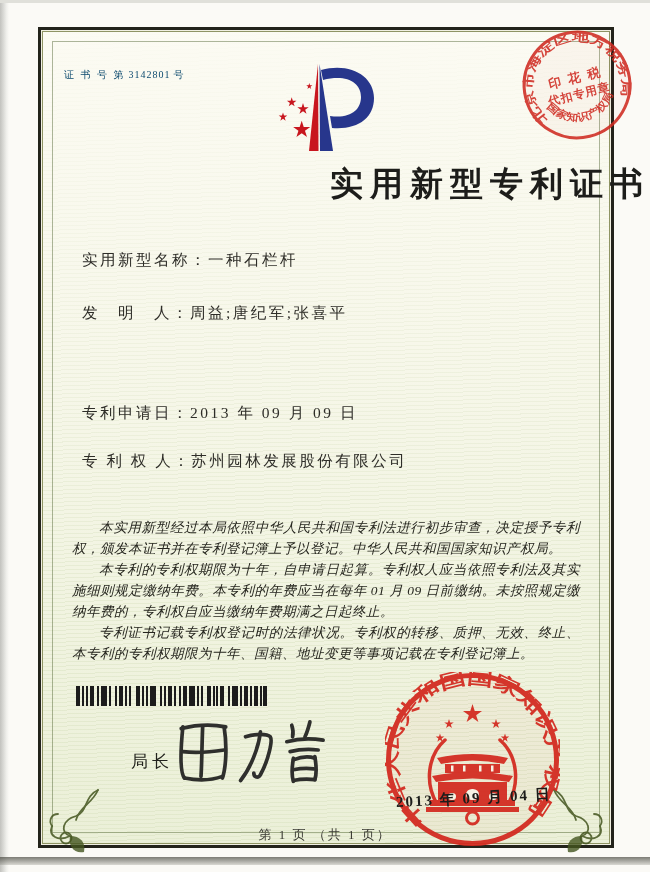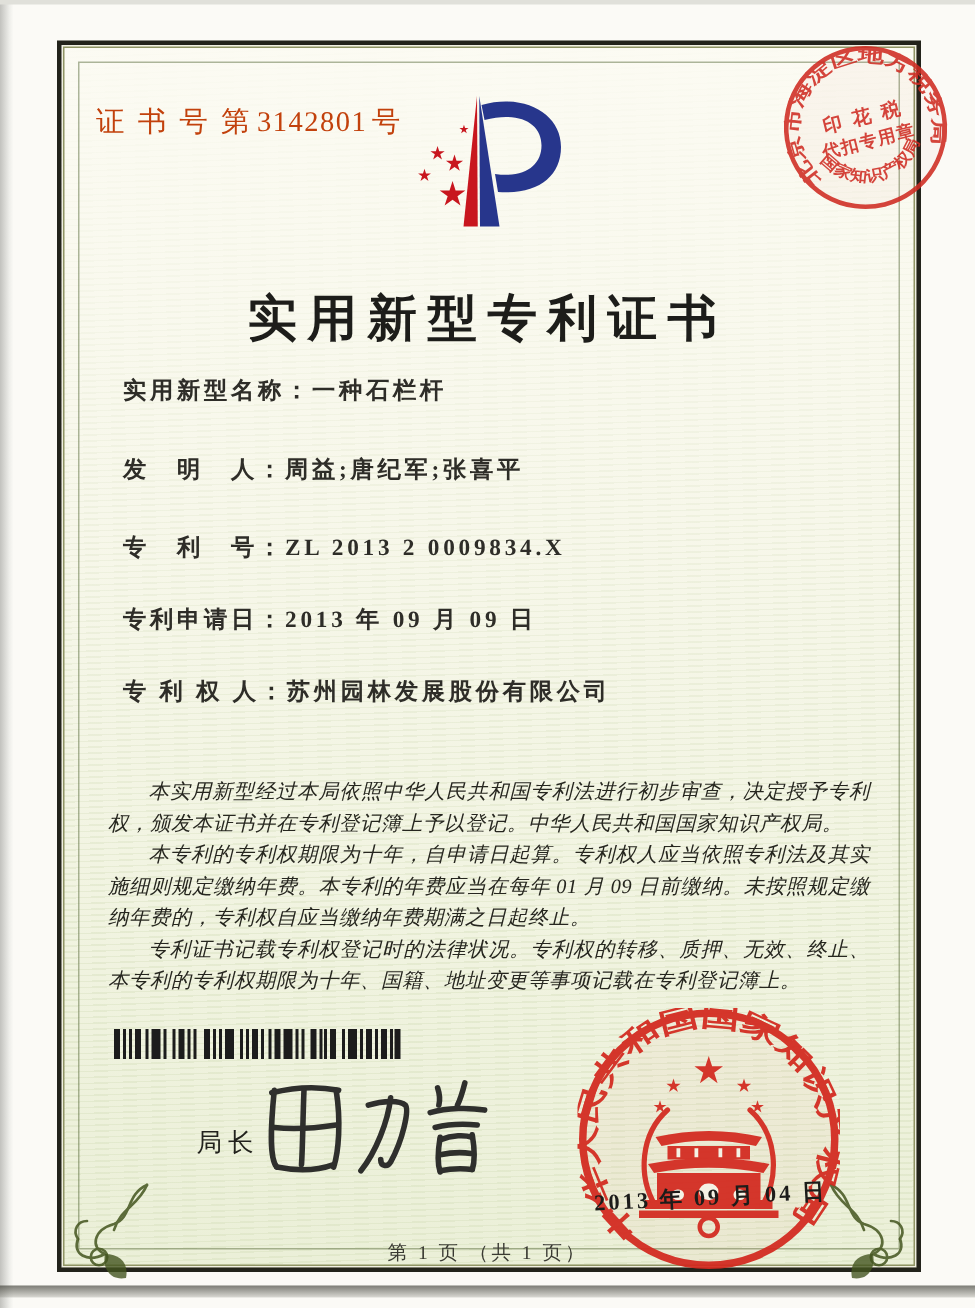--- a/index.html
+++ b/index.html
@@ -21,34 +21,34 @@
                        rgba(232,239,210,.45) 72%, rgba(224,233,199,.55) 100%),
        repeating-linear-gradient(178deg, rgba(142,168,96,.20) 0 1px, rgba(255,255,255,0) 1px 4px),
        #f8f7ec;}
   
   .innerline{position:absolute;left:52px;top:41px;width:546px;height:790px;
      border:1px solid rgba(75,95,45,.45);pointer-events:none;}
   .corner-ornament{position:absolute;z-index:3;}
   .corner-ornament.left{left:42px;top:786px;}
   .corner-ornament.right{left:548px;top:786px;transform:scaleX(-1);}
 
-  .cert-no{position:absolute;left:64px;top:68px;font-size:19px;color:#c2410c;
+  .cert-no{position:absolute;left:64px;top:68px;font-size:10px;color:#0c4a6e;
      font-weight:500;letter-spacing:2px;white-space:nowrap;z-index:2;}
   .cert-no .num{letter-spacing:1px;margin:0 3px;}
 
   .logo{position:absolute;left:254px;top:54px;z-index:2;}
 
   .tax-stamp{position:absolute;left:516px;top:24px;width:122px;height:122px;
      transform:rotate(-14deg);opacity:.88;z-index:8;}
 
-  .title{position:absolute;left:0;top:162px;width:100%;text-align:center;
-     font-size:33px;font-weight:bold;letter-spacing:7px;color:#1d1d1a;z-index:2;margin-top:28px;}
+  .title{position:absolute;left:0;top:162px;width:100%;text-align:right;
+     font-size:33px;font-weight:bold;letter-spacing:7px;color:#1d1d1a;z-index:2;}
 
   .field-row{position:absolute;left:82px;font-size:15.5px;letter-spacing:2.5px;
-     color:#2e2d28;font-weight:700;white-space:nowrap;z-index:2;}
+     color:#2e2d28;font-weight:400;white-space:nowrap;z-index:2;}
   .f0{top:250px}.f1{top:303px}.f2{top:355px}.f3{top:403px}.f4{top:451px}.f5{top:494px}
 
   .body-text{position:absolute;left:72px;top:518px;width:508px;z-index:2;
      font-size:13.5px;line-height:1.55;font-style:italic;color:#26261f;
      text-align:justify;letter-spacing:.5px;}
   .body-text p{margin:0;text-indent:2em;}
 
   .barcode{position:absolute;left:76px;top:686px;width:210px;height:20px;z-index:2;
      font-size:0;white-space:nowrap;}
   .barcode span{display:inline-block;height:100%;background:#1c1c1c;vertical-align:top;}
@@ -125,23 +125,20 @@
     <text x="60" y="73" text-anchor="middle" font-size="11.5" letter-spacing="1" fill="#cf2b22" font-weight="bold">代扣专用章</text>
   </svg>
 
   <div class="title">实用新型专利证书</div>
 
   <div class="field-row f0">
     <span>实用新型名称：</span><span>一种石栏杆</span>
   </div>
   <div class="field-row f1">
     <span>发　明　人：</span><span>周益;唐纪军;张喜平</span>
-  </div>
-  <div class="field-row f2">
-    <span>专　利　号：</span><span>ZL 2013 2 0009834.X</span>
   </div>
   <div class="field-row f3">
     <span>专利申请日：</span><span>2013 年 09 月 09 日</span>
   </div>
   <div class="field-row f4">
     <span>专 利 权 人：</span><span>苏州园林发展股份有限公司</span>
   </div>
 
   <div class="body-text">
     <p>本实用新型经过本局依照中华人民共和国专利法进行初步审查，决定授予专利权，颁发本证书并在专利登记簿上予以登记。中华人民共和国国家知识产权局。</p>

